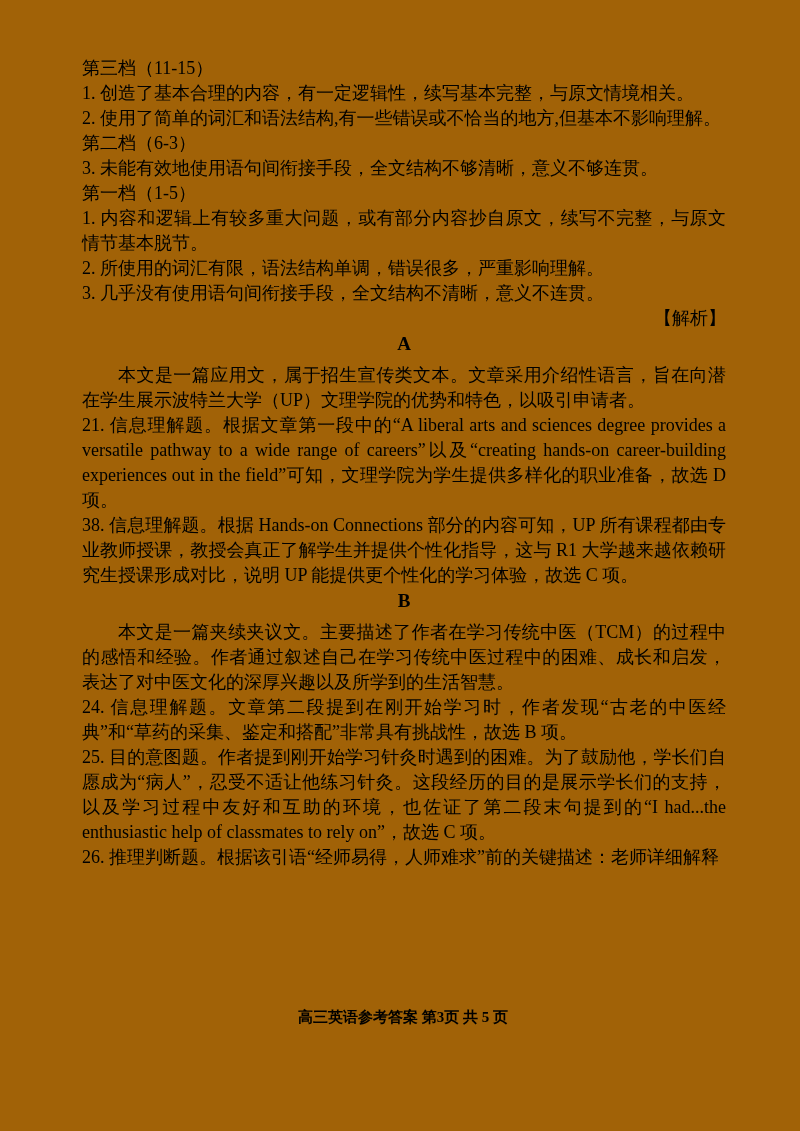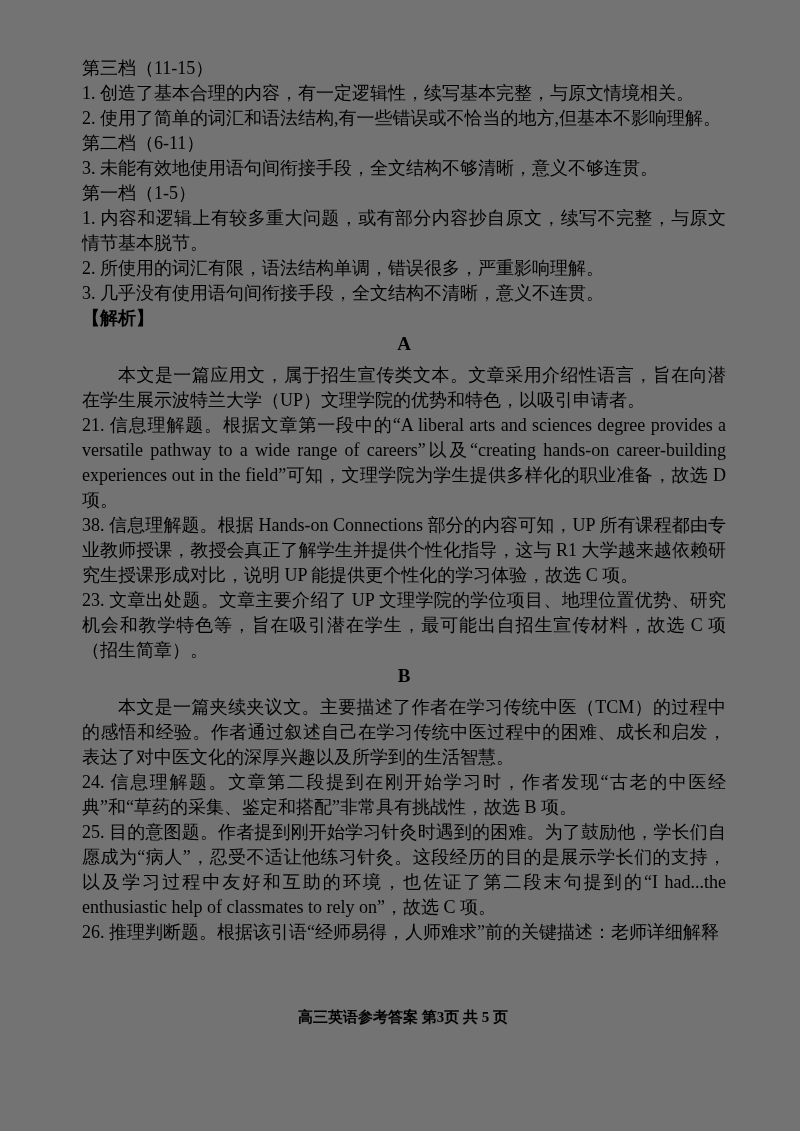--- a/index.html
+++ b/index.html
@@ -8,30 +8,30 @@
     width: 800px; height: 1131px;
     background: #ffffff;
     color: #000000;
     font-family: "Liberation Serif", "DejaVu Serif", serif;
   }
   .page {
     position: relative;
     width: 800px; height: 1131px;
     padding: 56px 74px 0 82px;
     overflow: hidden;
-    background: #737373;
+    background: #a16207;
   }
   .para {
     margin: 0;
     font-size: 18px;
     line-height: 25px;
     text-align: justify;
   }
   .band-title { text-align: left; }
-  .analysis-label { font-weight: bold; text-align: left; }
+  .analysis-label { font-weight: normal; text-align: right; }
   .indent { text-indent: 2em; margin-top: 7px; }
   .section-heading {
     margin: 0;
     font-size: 19px;
     line-height: 25px;
     font-weight: bold;
     text-align: center;
   }
   .footer {
     position: absolute;
@@ -48,37 +48,36 @@
 </head>
 <body>
 
 <div class="page">
 
   <section>
     <p class="para band-title">第三档（11-15）</p>
     <p class="para">1. 创造了基本合理的内容，有一定逻辑性，续写基本完整，与原文情境相关。</p>
     <p class="para">2. 使用了简单的词汇和语法结构,有一些错误或不恰当的地方,但基本不影响理解。</p>
 
-    <p class="para band-title">第二档（6-11）</p>
+    <p class="para band-title">第二档（6-3）</p>
     <p class="para">3. 未能有效地使用语句间衔接手段，全文结构不够清晰，意义不够连贯。</p>
 
     <p class="para band-title">第一档（1-5）</p>
     <p class="para">1. 内容和逻辑上有较多重大问题，或有部分内容抄自原文，续写不完整，与原文情节基本脱节。</p>
     <p class="para">2. 所使用的词汇有限，语法结构单调，错误很多，严重影响理解。</p>
     <p class="para">3. 几乎没有使用语句间衔接手段，全文结构不清晰，意义不连贯。</p>
   </section>
 
   <p class="para analysis-label">【解析】</p>
 
   <section>
     <h2 class="section-heading">A</h2>
     <p class="para indent">本文是一篇应用文，属于招生宣传类文本。文章采用介绍性语言，旨在向潜在学生展示波特兰大学（UP）文理学院的优势和特色，以吸引申请者。</p>
     <p class="para">21. 信息理解题。根据文章第一段中的“A liberal arts and sciences degree provides a versatile pathway to a wide range of careers”以及“creating hands-on career-building experiences out in the field”可知，文理学院为学生提供多样化的职业准备，故选 D 项。</p>
     <p class="para">38. 信息理解题。根据 Hands-on Connections 部分的内容可知，UP 所有课程都由专业教师授课，教授会真正了解学生并提供个性化指导，这与 R1 大学越来越依赖研究生授课形成对比，说明 UP 能提供更个性化的学习体验，故选 C 项。</p>
-    <p class="para">23. 文章出处题。文章主要介绍了 UP 文理学院的学位项目、地理位置优势、研究机会和教学特色等，旨在吸引潜在学生，最可能出自招生宣传材料，故选 C 项（招生简章）。</p>
   </section>
 
   <section>
     <h2 class="section-heading">B</h2>
     <p class="para indent">本文是一篇夹续夹议文。主要描述了作者在学习传统中医（TCM）的过程中的感悟和经验。作者通过叙述自己在学习传统中医过程中的困难、成长和启发，表达了对中医文化的深厚兴趣以及所学到的生活智慧。</p>
     <p class="para">24. 信息理解题。文章第二段提到在刚开始学习时，作者发现“古老的中医经典”和“草药的采集、鉴定和搭配”非常具有挑战性，故选 B 项。</p>
     <p class="para">25. 目的意图题。作者提到刚开始学习针灸时遇到的困难。为了鼓励他，学长们自愿成为“病人”，忍受不适让他练习针灸。这段经历的目的是展示学长们的支持，以及学习过程中友好和互助的环境，也佐证了第二段末句提到的“I had...the enthusiastic help of classmates to rely on”，故选 C 项。</p>
     <p class="para">26. 推理判断题。根据该引语“经师易得，人师难求”前的关键描述：老师详细解释</p>
   </section>
 

